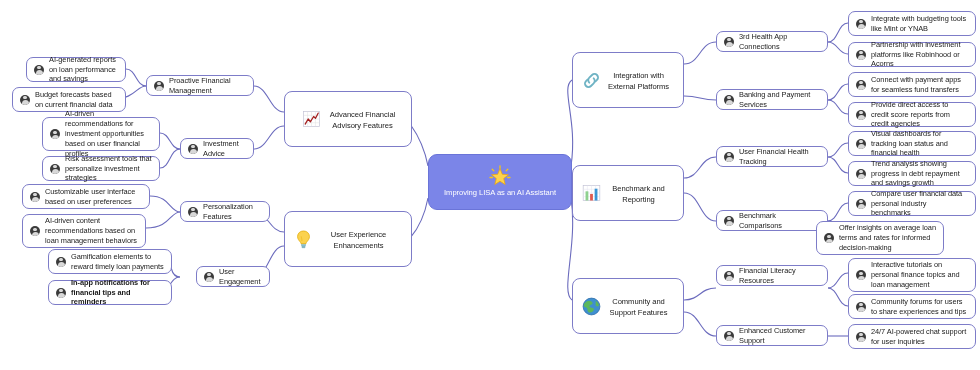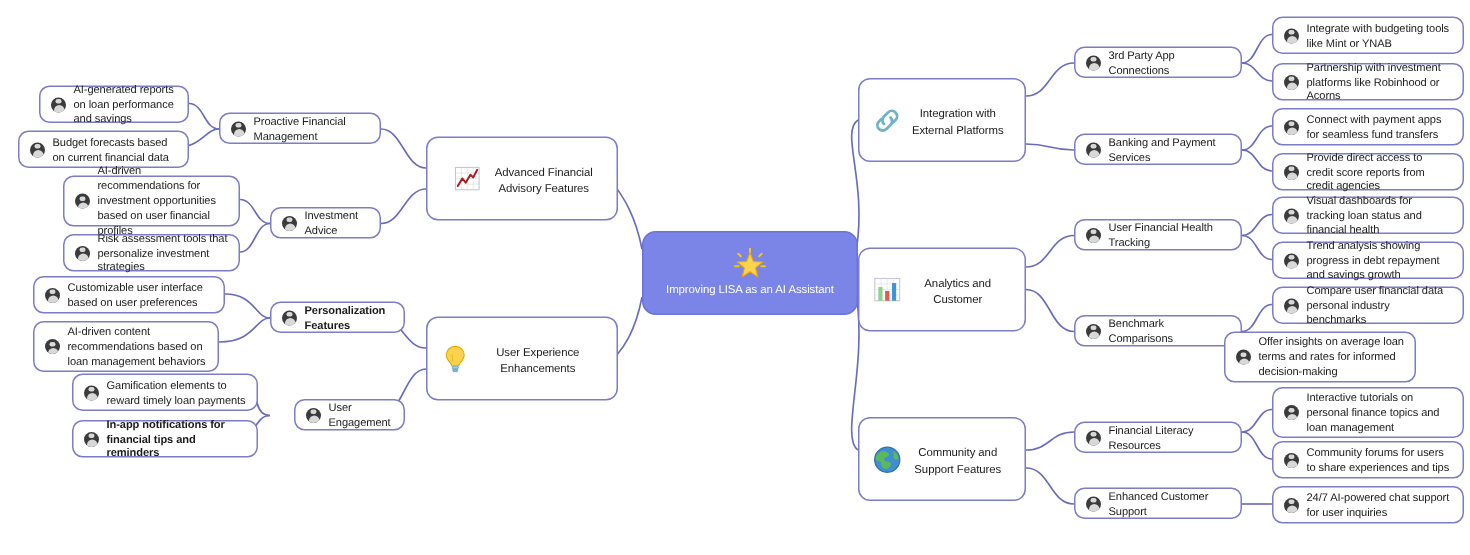--- a/index.html
+++ b/index.html
@@ -195,21 +195,21 @@
           <path d="M9.5 14.5 A4 4 0 0 1 9.5 8.8 L12.6 5.7 A4 4 0 0 1 18.3 11.4 L16.6 13.1"></path>
           <path d="M14.5 9.5 A4 4 0 0 1 14.5 15.2 L11.4 18.3 A4 4 0 0 1 5.7 12.6 L7.4 10.9"></path>
         </g>
       </svg>
     </span>
     <span class="label">Integration with External Platforms</span>
   </div>
 
   <div class="node" style="left:716px; top:31px; width:112px; height:21px;">
     <span class="avatar"></span>
-    <span class="label">3rd Party App Connections</span>
+    <span class="label">3rd Health App Connections</span>
   </div>
   <div class="node" style="left:716px; top:89px; width:112px; height:21px;">
     <span class="avatar"></span>
     <span class="label">Banking and Payment Services</span>
   </div>
 
   <div class="node" style="left:848px; top:11px; width:128px; height:25px;">
     <span class="avatar"></span>
     <span class="label">Integrate with budgeting tools like Mint or YNAB</span>
   </div>
@@ -236,21 +236,21 @@
           <line x1="2.5" y1="15.6" x2="21.5" y2="15.6"></line>
           <line x1="7.3" y1="3" x2="7.3" y2="20"></line>
           <line x1="12" y1="3" x2="12" y2="20"></line>
           <line x1="16.7" y1="3" x2="16.7" y2="20"></line>
         </g>
         <rect x="5.2" y="9.5" width="3.2" height="10.5" fill="#8fd18f"></rect>
         <rect x="10.4" y="12.5" width="3.2" height="7.5" fill="#e05a4f"></rect>
         <rect x="15.6" y="6.5" width="3.2" height="13.5" fill="#3a96d4"></rect>
       </svg>
     </span>
-    <span class="label">Analytics and Customer</span>
+    <span class="label">Benchmark and Reporting</span>
   </div>
 
   <div class="node" style="left:716px; top:146px; width:112px; height:21px;">
     <span class="avatar"></span>
     <span class="label">User Financial Health Tracking</span>
   </div>
   <div class="node" style="left:716px; top:210px; width:112px; height:21px;">
     <span class="avatar"></span>
     <span class="label">Benchmark Comparisons</span>
   </div>
@@ -277,21 +277,21 @@
       <svg class="icon-svg" width="21" height="21" viewBox="0 0 24 24" xmlns="http://www.w3.org/2000/svg">
         <circle cx="12" cy="12" r="9.6" fill="#3f8fd0"></circle>
         <path d="M6 6.5 C8 5 11 5.4 12.6 6.8 C14 8 13 9.6 11.4 10 C9.8 10.4 9 11.6 10 12.6 C11.2 13.8 13.6 13 14.6 14.4 C15.4 15.6 14.2 17.4 12.6 18.4 C11 19.4 9 19 8 17.6 C7 16.2 7.8 14.6 6.6 13.6 C5.4 12.6 3.6 12.8 3 11.4 C2.4 10 4 7.8 6 6.5 Z" fill="#5cb85c"></path>
         <path d="M16.8 5.6 C18.4 6.2 20 8 20.4 9.8 C20.8 11.4 19.4 12.4 18 11.8 C16.6 11.2 16.2 9.4 16.8 8.2 C17.2 7.4 16.4 6.4 16.8 5.6 Z" fill="#5cb85c"></path>
         <circle cx="12" cy="12" r="9.6" fill="none" stroke="#2f6fa8" stroke-width="0.9"></circle>
       </svg>
     </span>
     <span class="label">Community and Support Features</span>
   </div>
 
-  <div class="node" style="left:716px; top:281px; width:112px; height:21px;justify-content:space-between;">
+  <div class="node" style="left:716px; top:265px; width:112px; height:21px;justify-content:space-between;">
     <span class="avatar"></span>
     <span class="label">Financial Literacy Resources</span>
   </div>
   <div class="node" style="left:716px; top:325px; width:112px; height:21px;">
     <span class="avatar"></span>
     <span class="label">Enhanced Customer Support</span>
   </div>
 
   <div class="node" style="left:848px; top:258px; width:128px; height:34px;">
     <span class="avatar"></span>
@@ -355,21 +355,21 @@
       <svg class="icon-svg" width="21" height="21" viewBox="0 0 24 24" xmlns="http://www.w3.org/2000/svg">
         <path d="M12 2.2 C7.9 2.2 5.2 5.2 5.2 8.7 C5.2 11.4 6.9 13.2 8.1 14.6 C8.9 15.5 9.2 16.2 9.3 17 L14.7 17 C14.8 16.2 15.1 15.5 15.9 14.6 C17.1 13.2 18.8 11.4 18.8 8.7 C18.8 5.2 16.1 2.2 12 2.2 Z" fill="#fbd24e" stroke="#e0a800" stroke-width="0.8"></path>
         <path d="M9.6 17.6 L14.4 17.6 L14.1 19.4 L9.9 19.4 Z" fill="#9fd3de" stroke="#6fa8b5" stroke-width="0.6"></path>
         <rect x="10.1" y="19.6" width="3.8" height="1.8" rx="0.7" fill="#7fb8c6" stroke="#5f93a0" stroke-width="0.5"></rect>
         <path d="M10.2 13.8 C10.2 11 9.4 9.6 9.4 8.4" fill="none" stroke="#e8b317" stroke-width="0.7"></path>
       </svg>
     </span>
     <span class="label">User Experience Enhancements</span>
   </div>
 
-  <div class="node" style="left:180px; top:201px; width:90px; height:21px;font-weight:bold;">
+  <div class="node" style="left:180px; top:201px; width:90px; height:21px;">
     <span class="avatar"></span>
     <span class="label">Personalization Features</span>
   </div>
   <div class="node" style="left:196px; top:266px; width:74px; height:21px;">
     <span class="avatar"></span>
     <span class="label">User Engagement</span>
   </div>
 
   <div class="node" style="left:22px; top:184px; width:128px; height:25px;">
     <span class="avatar"></span>

